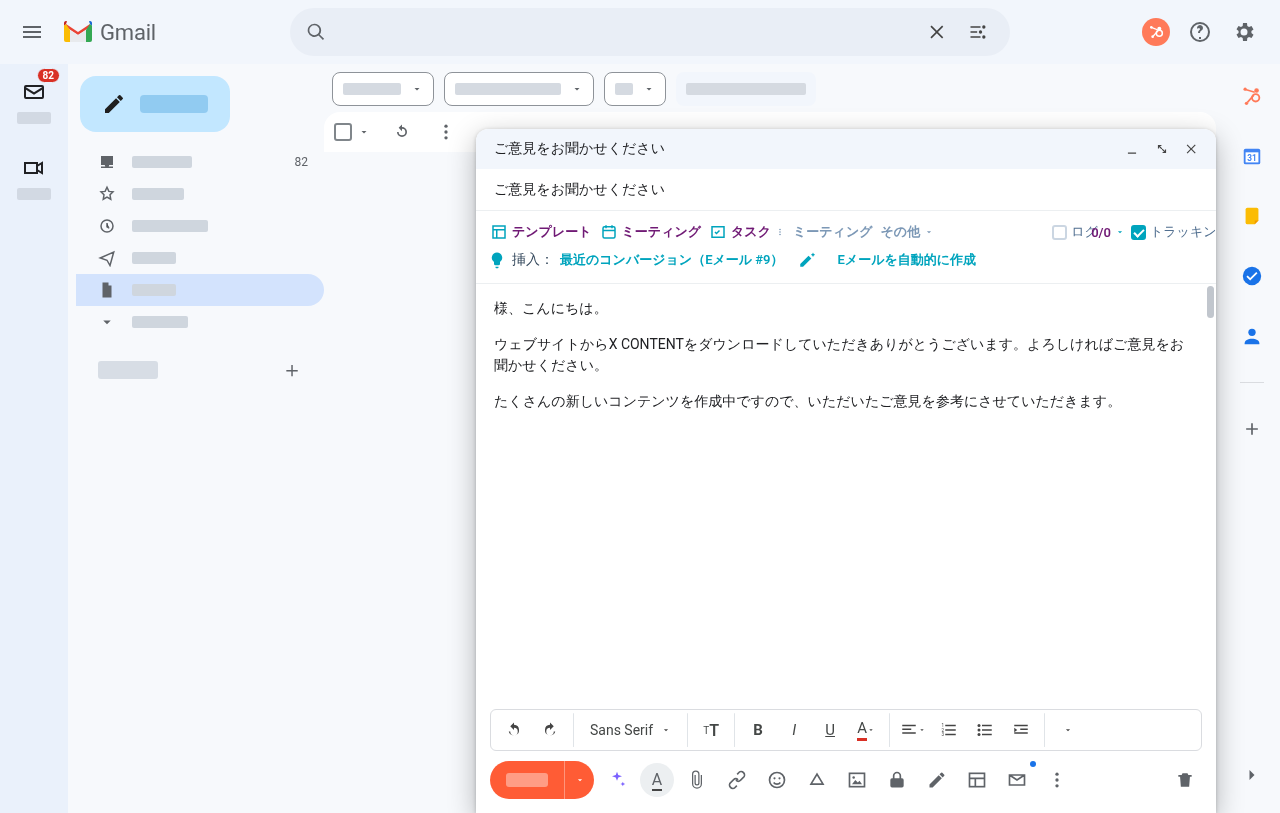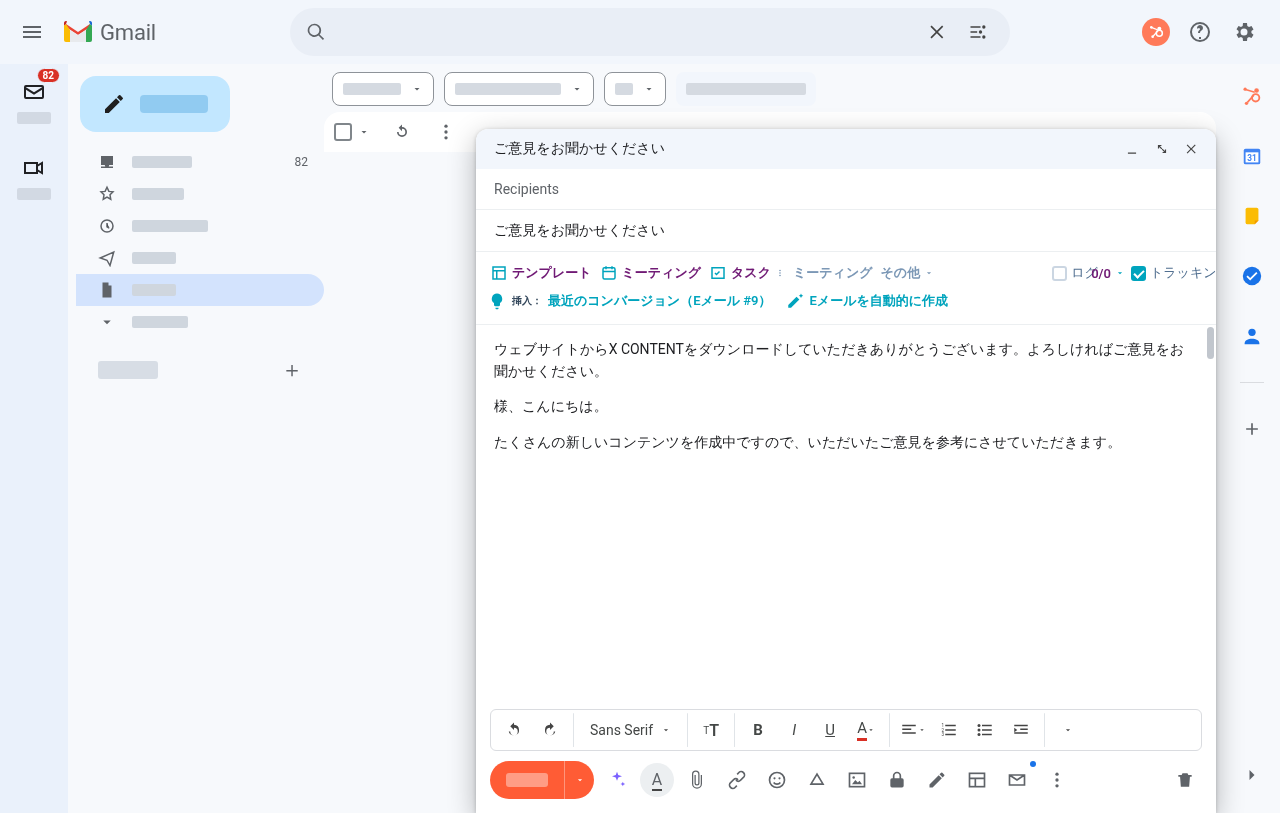--- a/index.html
+++ b/index.html
@@ -339,21 +339,20 @@
                   <path fill="#444" d="M5 5h6v2H8.4l4 4-1.4 1.4-4-4V11H5zM19 19h-6v-2h2.6l-4-4 1.4-1.4 4 4V13h2z"></path>
                 </svg>
               </div>
           <div class="hact">
                 <svg width="14" height="14" viewBox="0 0 24 24">
                   <path fill="#444" d="M18.3 5.7 12 12l6.3 6.3-1.4 1.4L10.6 13.4 4.3 19.7 2.9 18.3 9.2 12 2.9 5.7 4.3 4.3l6.3 6.3 6.3-6.3z"></path>
                 </svg>
               </div>
         </div>
       </div>
-      <div class="cw-row"><span>Recipients</span></div>
       <div class="cw-row subj"><input value="ご意見をお聞かせください" style=""></div>
 
       <div class="hs-bar">
         <div class="hs-line">
           <span class="hs-item">
                 <svg class="i18" viewBox="0 0 24 24">
                   <rect x="4" y="4" width="16" height="16" fill="none" stroke="#00a4bd" stroke-width="2"></rect>
                   <path stroke="#00a4bd" stroke-width="2" d="M4 9h16M9 9v11"></path>
                 </svg>
                 <span>テンプレート</span>
@@ -396,36 +395,36 @@
                 </svg>
               </span>
           <span class="hs-sq chk"></span>
           <span class="hs-text" style="color:#516f90;max-width:56px;line-height:1.1">トラッキング</span>
         </div>
         <div class="hs-line" style="gap:14px">
           <span style="display:flex;align-items:center;gap:6px">
             <svg class="i18" viewBox="0 0 24 24">
                   <path fill="#00a4bd" d="M12 2a7 7 0 0 0-4 12.7V17a2 2 0 0 0 2 2h4a2 2 0 0 0 2-2v-2.3A7 7 0 0 0 12 2zm-2 19h4v1a1 1 0 0 1-1 1h-2a1 1 0 0 1-1-1z"></path>
                 </svg>
-            <span class="hs-text" style="font-size:10px;font-weight:700;color:#33475b">挿入：</span>
+            <span class="hs-text" style="font-size:14px;font-weight:400;color:#33475b">挿入：</span>
             <span class="hs-link">最近のコンバージョン（Eメール #9）</span>
           </span>
-          <span style="display:flex;gap:6px">
+          <span style="display:flex;gap:22px">
             <svg class="i18" viewBox="0 0 24 24">
                   <path fill="#00a4bd" d="M3 17.25V21h3.75L17.8 9.94l-3.75-3.75zM20 2l1 2 2 1-2 1-1 2-1-2-2-1 2-1z"></path>
                 </svg>
             <span class="hs-link">Eメールを自動的に作成</span>
           </span>
         </div>
       </div>
 
       <div class="cw-body">
         <div class="sb"></div>
+        <p>様、こんにちは。</p>
         <p>ウェブサイトからX CONTENTをダウンロードしていただきありがとうございます。よろしければご意見をお聞かせください。</p>
-        <p>様、こんにちは。</p>
         <p>たくさんの新しいコンテンツを作成中ですので、いただいたご意見を参考にさせていただきます。</p>
       </div>
 
       <div class="format-bar">
         <div class="fmt">
               <svg class="i18" viewBox="0 0 24 24">
                 <path fill="#444" d="M12 5V2L7 7l5 5V9a5 5 0 1 1-5 5H5a7 7 0 1 0 7-9z"></path>
               </svg>
             </div>
         <div class="fmt">

